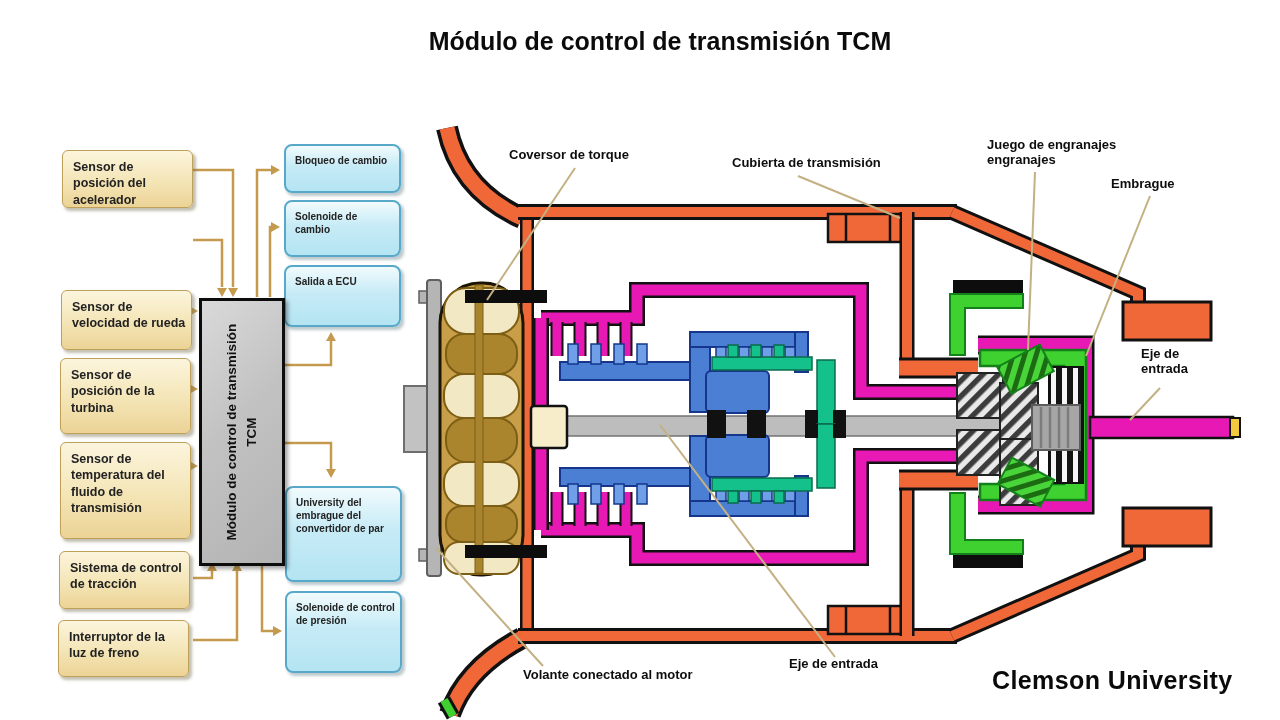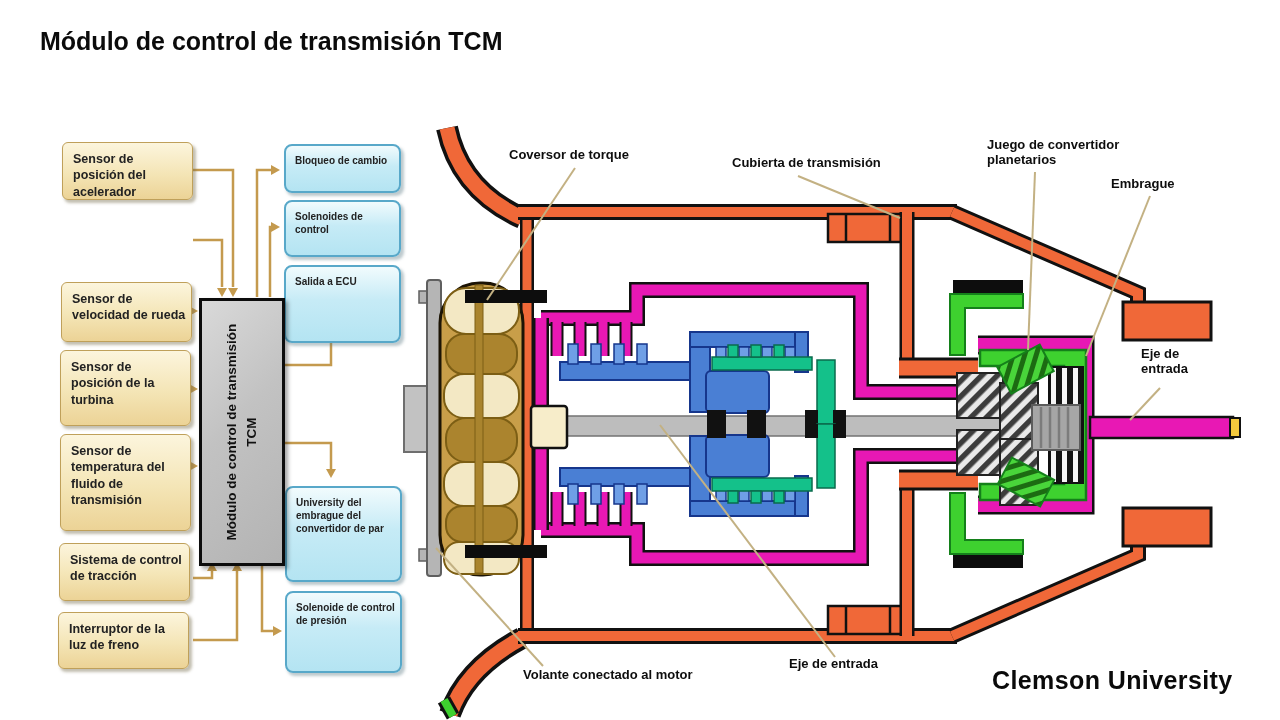--- a/index.html
+++ b/index.html
@@ -1,27 +1,27 @@
 <!DOCTYPE html>
 <html><head>
 <meta charset="utf-8">
 <style>
   html,body{margin:0;padding:0;}
   body{width:1280px;height:720px;position:relative;background:#ffffff;overflow:hidden;
        font-family:"Liberation Sans","DejaVu Sans",sans-serif;}
   #stage{position:absolute;left:0;top:0;width:1280px;height:720px;}
   svg.schematic{position:absolute;left:0;top:0;z-index:1;}
-  .title{position:absolute;top:27px;left:40px;right:0;
+  .title{position:absolute;top:27px;left:40px;right:0;text-align:center;
          font-size:25px;font-weight:bold;color:#0b0b0b;z-index:5;}
   .ybox{position:absolute;width:131px;box-sizing:border-box;z-index:4;
         background:linear-gradient(#fcf5dd,#f4e5b6 55%,#ecd396);
         border:1.5px solid #bfa05a;border-radius:6px;
         box-shadow:2.5px 3px 3px rgba(120,110,80,.45);
         font-size:12.5px;font-weight:bold;color:#222;line-height:1.3;
-        padding:8px 4px 4px 10px;}
+        padding:8px 4px 4px 10px;margin-top:8px;}
   .bbox{position:absolute;width:117px;box-sizing:border-box;z-index:4;
         background:linear-gradient(#f1fbfd,#c6ebf6 45%,#b4e4f2);
         border:2px solid #58a8c9;border-radius:8px;
         box-shadow:2.5px 3px 3px rgba(90,120,130,.4);
         font-size:10px;font-weight:bold;color:#222;line-height:1.3;
         padding:8px 4px 4px 9px;}
   .tcmbox{position:absolute;left:199px;top:298px;width:80px;height:262px;z-index:4;
         background:linear-gradient(135deg,#d9d9d9,#c2c2c2 45%,#b3b3b3);
         border:3px solid #0c0c0c;box-shadow:3px 3px 4px rgba(0,0,0,.35);}
   .tcmtext{position:absolute;left:50%;top:50%;width:252px;
@@ -223,34 +223,34 @@
   </svg>
 
   <div class="ybox" style="left:62px;top:142px;height:58px">Sensor de posición del acelerador</div>
   <div class="ybox" style="left:61px;top:282px;height:60px">Sensor de velocidad de rueda</div>
   <div class="ybox" style="left:60px;top:350px;height:76px">Sensor de posición de la turbina</div>
   <div class="ybox" style="left:60px;top:434px;height:97px">Sensor de temperatura del fluido de transmisión</div>
   <div class="ybox" style="left:59px;top:543px;height:58px">Sistema de control de tracción</div>
   <div class="ybox" style="left:58px;top:612px;height:57px">Interruptor de la luz de freno</div>
 
   <div class="bbox" style="left:284px;top:144px;height:49px">Bloqueo de cambio</div>
-  <div class="bbox" style="left:284px;top:200px;height:57px">Solenoides de control</div>
-  <div class="bbox" style="left:284px;top:265px;height:78px">Salida a ECU</div>
+  <div class="bbox" style="left:284px;top:200px;height:57px">Solenoide de cambio</div>
+  <div class="bbox" style="left:284px;top:265px;height:62px">Salida a ECU</div>
   <div class="bbox" style="left:285px;top:486px;height:96px">University del embrague del convertidor de par</div>
   <div class="bbox" style="left:285px;top:591px;height:82px">Solenoide de control de presión</div>
 
   <div class="tcmbox">
     <div class="tcmtext">
       <div>Módulo de control de transmisión</div>
       <div>TCM</div>
     </div>
   </div>
 
   <div class="dlabel" style="left:509px;top:147px">Coversor de torque</div>
   <div class="dlabel" style="left:732px;top:155px">Cubierta de transmisión</div>
-  <div class="dlabel" style="left:987px;top:137px;width:150px">Juego de convertidor planetarios</div>
+  <div class="dlabel" style="left:987px;top:137px;width:150px">Juego de engranajes engranajes</div>
   <div class="dlabel" style="left:1111px;top:176px">Embrague</div>
   <div class="dlabel" style="left:1141px;top:346px;width:58px">Eje de entrada</div>
   <div class="dlabel" style="left:523px;top:667px">Volante conectado al motor</div>
   <div class="dlabel" style="left:789px;top:656px">Eje de entrada</div>
 
   <div class="credit">Clemson University</div>
 </div>
 
 </body></html>

